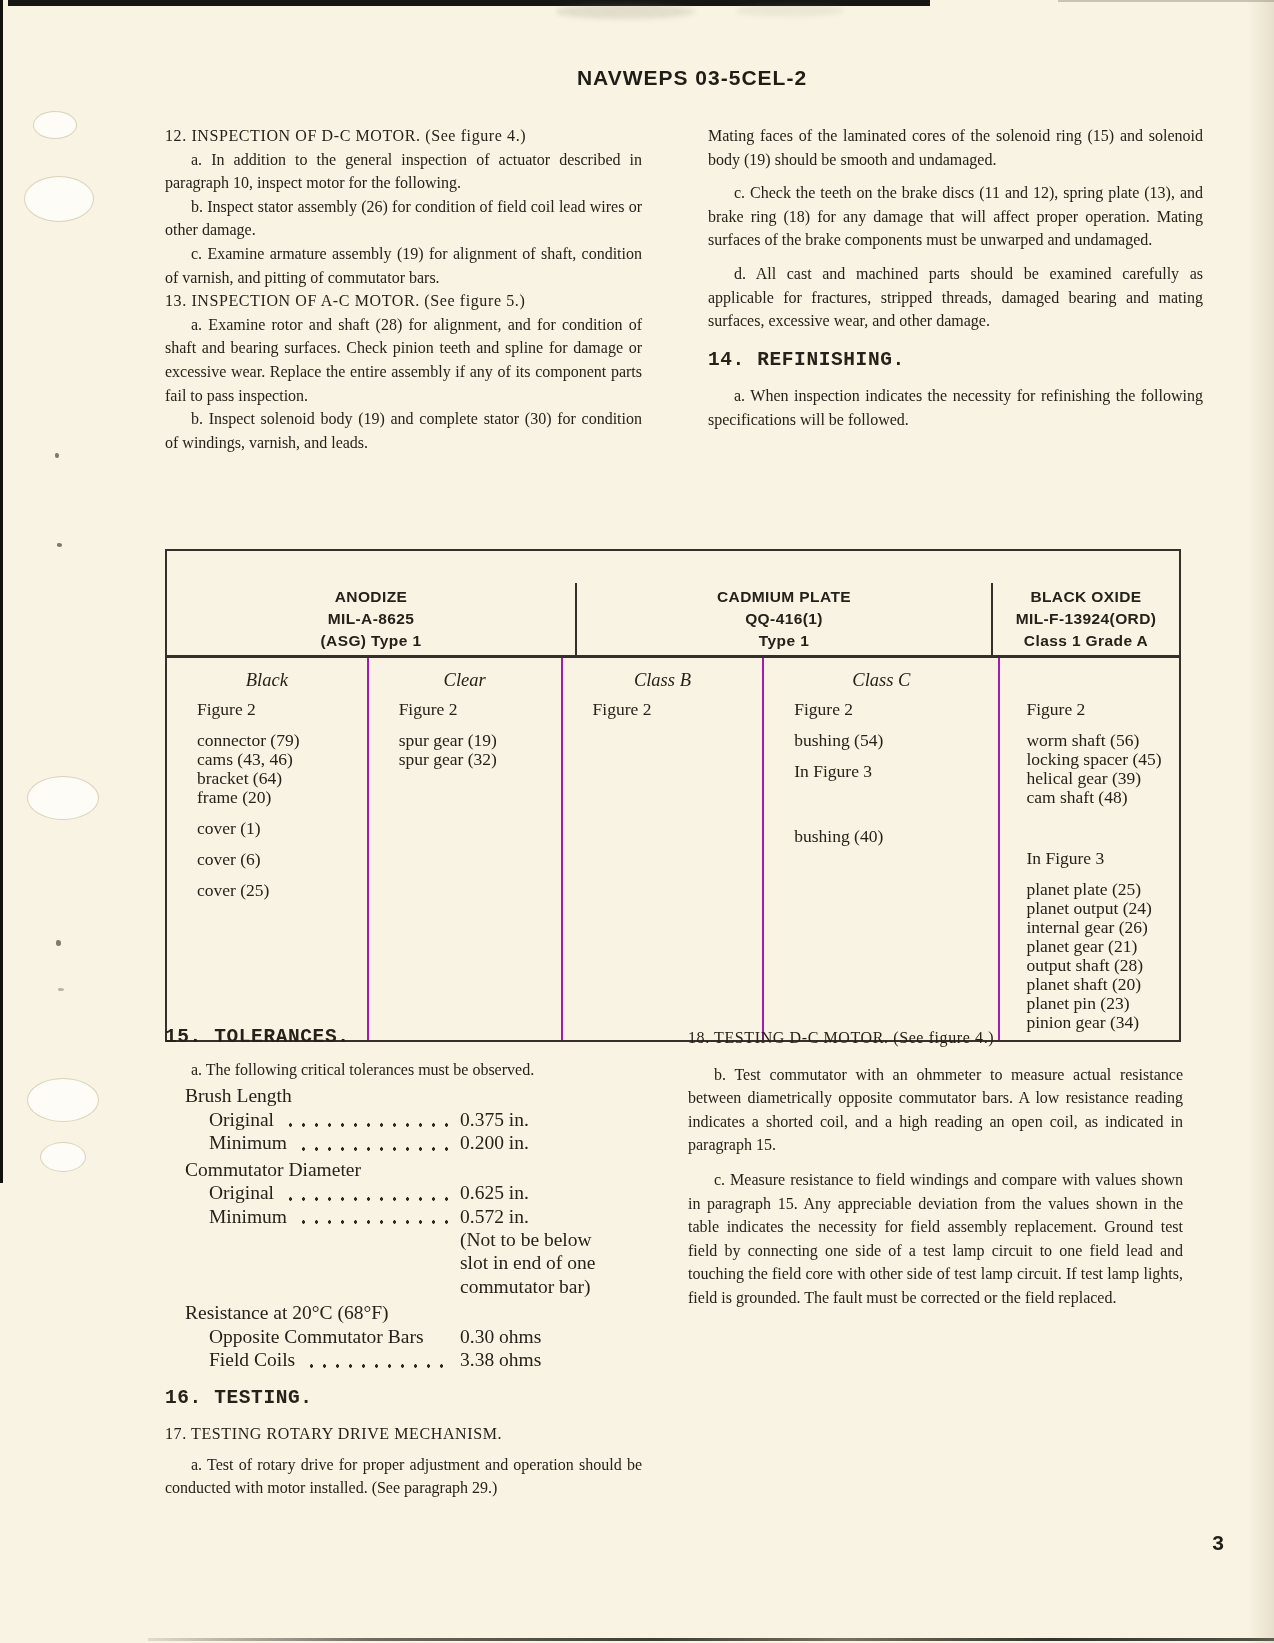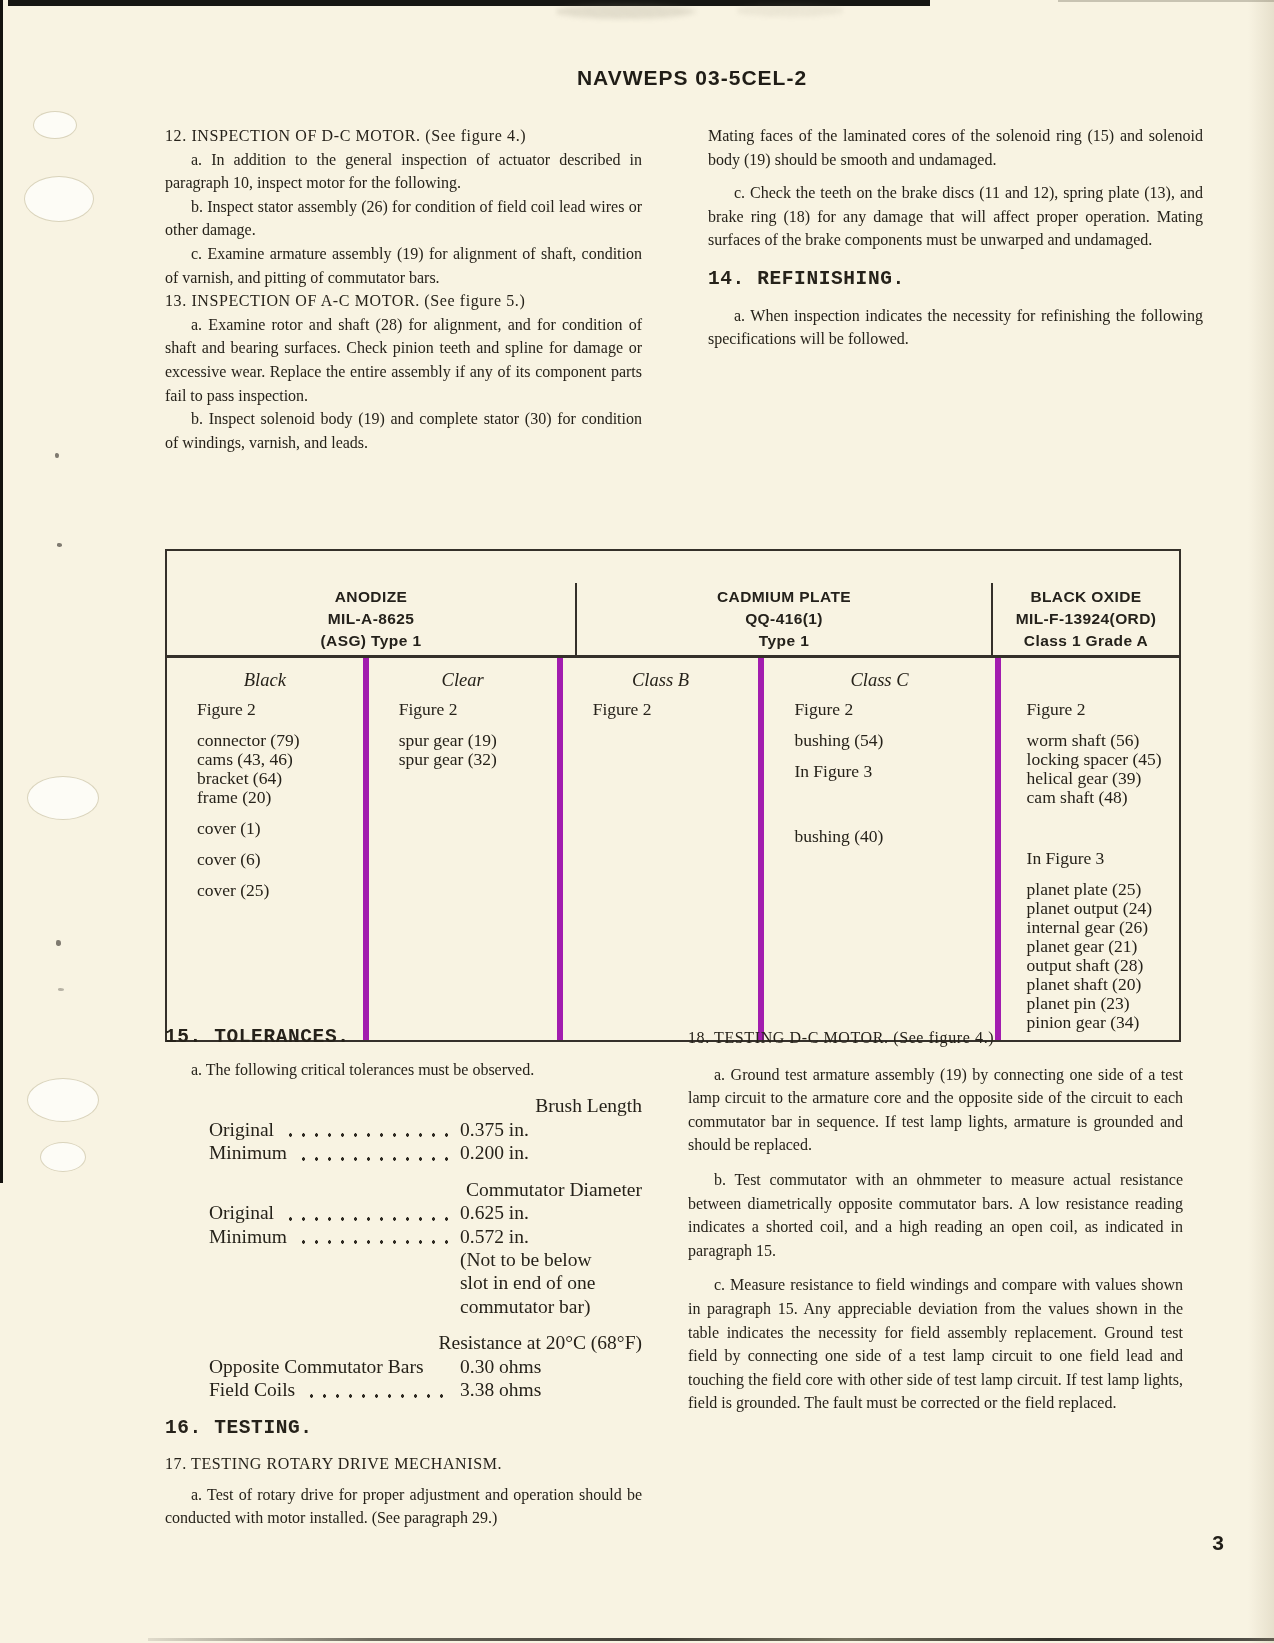--- a/index.html
+++ b/index.html
@@ -70,36 +70,36 @@
   .t-head { display:flex; height:72px; border-bottom:3px solid #35302a;margin-top:32px; }
   .t-hcell {
     display:flex; flex-direction:column; justify-content:center; text-align:center;
     font-family:"Liberation Sans", sans-serif; font-weight:bold;
     font-size:15.5px; line-height:22px; letter-spacing:0.4px; color:#24211b;
     border-right:2px solid #35302a; box-sizing:border-box;
   }
   .w-anodize { width:410px; } .w-cadmium { width:416px; } .w-oxide { width:186px; border-right:none; }
   .t-body { display:flex; min-height:373px; }
   .t-cell {
-    box-sizing:border-box; border-right:6px solid #a21caf; padding-top:13px; padding-bottom:8px;
+    box-sizing:border-box; border-right:2px solid #a21caf; padding-top:13px; padding-bottom:8px;
     font-size:17.5px; line-height:19px;
   }
   .w-c1 { width:210px; } .w-c2 { width:202px; } .w-c3 { width:210px; } .w-c4 { width:246px; }
   .w-c5 { width:186px; border-right:none; }
   .t-cell .sub { font-style:italic; text-align:center; font-size:18.5px; min-height:20px; margin-bottom:9px; }
   .t-cell .block { padding-left:30px; margin-top:12px; }
   .w-c5 .block { padding-left:26px; }
   .t-cell .block.first { margin-top:0; }
   .block.gap-lg { margin-top:42px; }
   .block.gap-xl { margin-top:46px; }
 
   
   .tol-heading { margin-bottom:8px !important; }
   .tol-intro { margin-bottom:3px !important; }
-  .tol-group-title { padding-left:20px; font-size:19.5px; line-height:23.6px; margin-top:13px;text-align:right; }
+  .tol-group-title { padding-left:20px; font-size:19.5px; line-height:23.6px; margin-top:3px; }
   .tol-row { display:flex; align-items:baseline; box-sizing:border-box; width:400px;
     padding-left:44px; font-size:19.5px; line-height:23.4px; }
   .tol-label { white-space:nowrap; }
   .tol-value { width:105px; flex:none; white-space:nowrap; }
   .leader { flex:1; height:12px; margin:0 8px 2px 10px; align-self:flex-end;
     background-image:radial-gradient(circle, #2e2a22 1.5px, rgba(0,0,0,0) 1.9px);
     background-size:13px 8px; background-repeat:repeat-x; background-position:0 100%; }
   .tol-row.noleader .leader { background:none; margin:0 4px; }
   .tol-note { padding-left:295px; font-size:19.5px; line-height:23.4px; }
   .h16 { margin-top:15px !important; margin-bottom:12px !important; }
@@ -139,20 +139,21 @@
     <p class="indent">b. Inspect stator assembly (26) for condition of field coil lead wires or other damage.</p>
     <p class="indent">c. Examine armature assembly (19) for alignment of shaft, condition of varnish, and pitting of commutator bars.</p>
     <p class="h-serif">13. INSPECTION OF A-C MOTOR. (See figure 5.)</p>
     <p class="indent">a. Examine rotor and shaft (28) for alignment, and for condition of shaft and bearing surfaces. Check pinion teeth and spline for damage or excessive wear. Replace the entire assembly if any of its component parts fail to pass inspection.</p>
     <p class="indent">b. Inspect solenoid body (19) and complete stator (30) for condition of windings, varnish, and leads.</p>
   </section>
 
   <section class="col col-right-top">
     <p>Mating faces of the laminated cores of the solenoid ring (15) and solenoid body (19) should be smooth and undamaged.</p>
     <p class="indent">c. Check the teeth on the brake discs (11 and 12), spring plate (13), and brake ring (18) for any damage that will affect proper operation. Mating surfaces of the brake components must be unwarped and undamaged.</p>
+    <p class="indent">d. All cast and machined parts should be examined carefully as applicable for fractures, stripped threads, damaged bearing and mating surfaces, excessive wear, and other damage.</p>
     <p class="h-sans">14. REFINISHING.</p>
     <p class="indent">a. When inspection indicates the necessity for refinishing the following specifications will be followed.</p>
   </section>
 
   <div class="ref-table">
     <div class="t-head">
       <div class="t-hcell w-anodize">
           <div>ANODIZE</div>
           <div>MIL-A-8625</div>
           <div>(ASG) Type 1</div>
@@ -294,20 +295,19 @@
       <span class="tol-value">3.38 ohms</span>
     </div>
 
     <p class="h-sans h16">16. TESTING.</p>
     <p class="h-serif h17">17. TESTING ROTARY DRIVE MECHANISM.</p>
     <p class="indent">a. Test of rotary drive for proper adjustment and operation should be conducted with motor installed. (See paragraph 29.)</p>
   </section>
 
   <section class="col col-right-bottom">
     <p class="h-serif" style="margin-bottom:13px;">18. TESTING D-C MOTOR. (See figure 4.)</p>
-    <p class="indent">a. Ground test armature assembly (19) by connecting one side of a test lamp circuit to the armature core and the opposite side of the circuit to each commutator bar in sequence. If test lamp lights, armature is grounded and should be replaced.</p>
     <p class="indent">b. Test commutator with an ohmmeter to measure actual resistance between diametrically opposite commutator bars. A low resistance reading indicates a shorted coil, and a high reading an open coil, as indicated in paragraph 15.</p>
     <p class="indent">c. Measure resistance to field windings and compare with values shown in paragraph 15.  Any appreciable deviation from the values shown in the table indicates the necessity for field assembly replacement. Ground test field by connecting one side of a test lamp circuit to one field lead and touching the field core with other side of test lamp circuit. If test lamp lights, field is grounded. The fault must be corrected or the field replaced.</p>
   </section>
 
   <div class="page-number">3</div>
 
 </div>
 
 </body></html>

